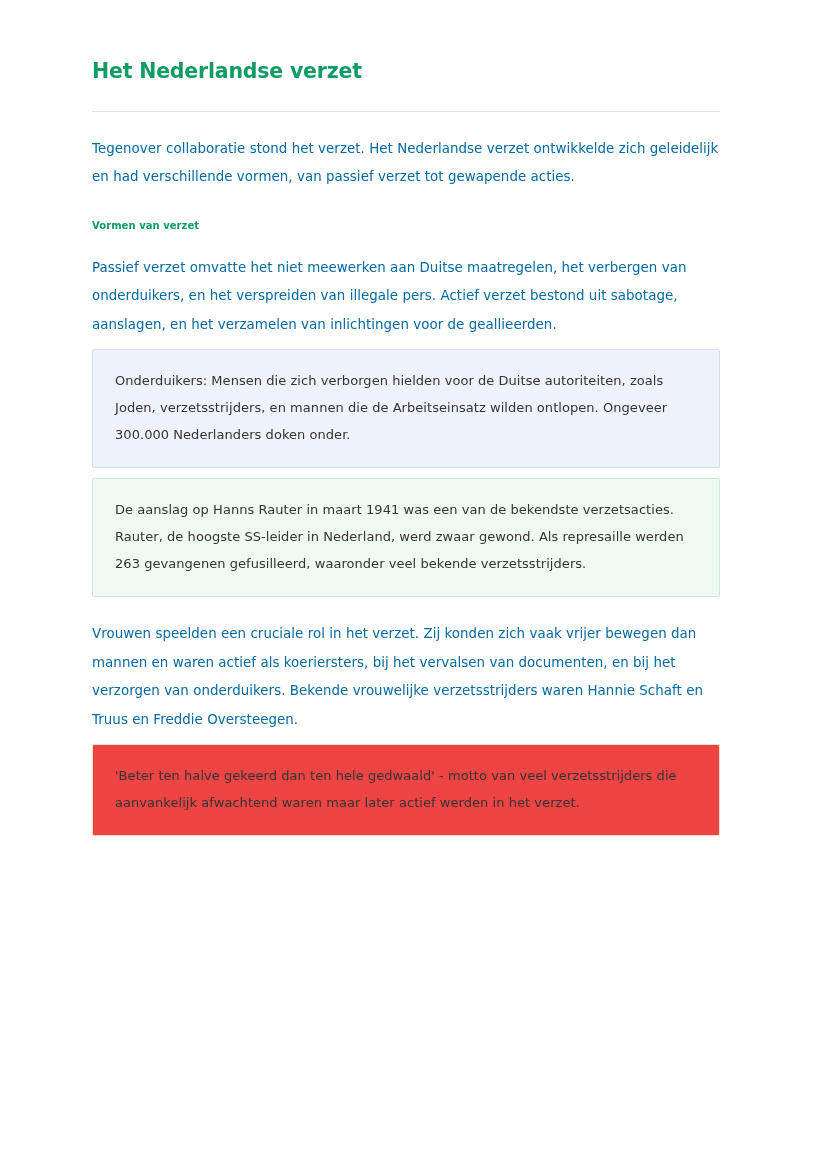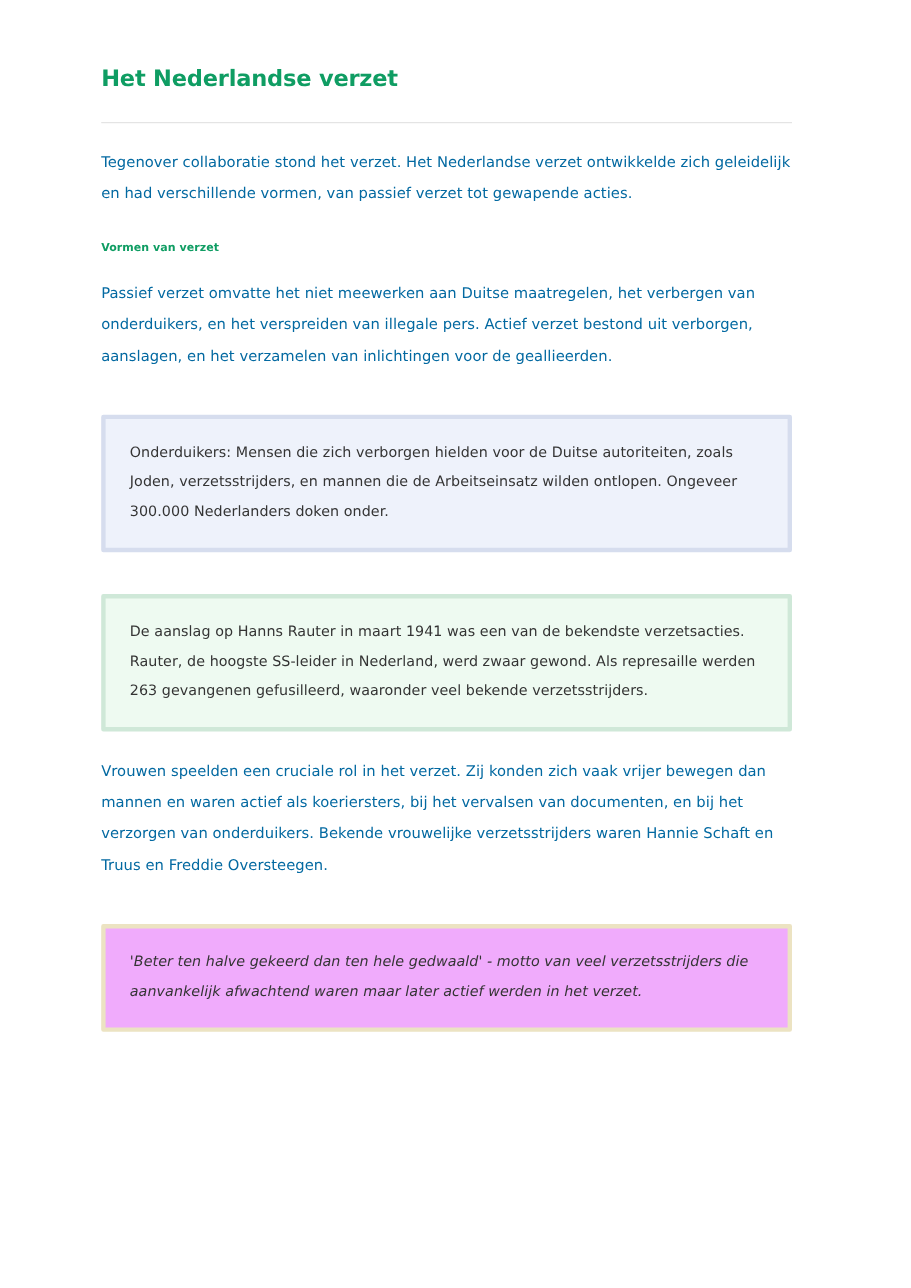--- a/index.html
+++ b/index.html
@@ -43,60 +43,59 @@
   }
   h2.section-heading {
     font-size: 10px;
     font-weight: bold;
     color: #0f9d63;
     margin: 28px 0 0 0;
     letter-spacing: 0.05px;
   }
   .callout {
     box-sizing: border-box;
-    margin-top: 38px;
+    margin-top: 10px;
     padding: 17px 22px 19px 22px;
-    border: 4px solid #a16207;
+    border: 1px solid #a16207;
     border-radius: 2px;
   }
   .callout p {
     margin: 0;
     font-size: 13px;
     line-height: 27px;
     color: #343434;
     letter-spacing: 0.05px;
   }
   .callout-info {
     background: #eef2fb;
     border-color: #d6ddee;
   }
   .callout-success {
     background: #eefaf1;
     border-color: #cfe8d8;
   }
   .callout-warning {
-    background: #f0abfc;
+    background: #ef4444;
     border-color: #ece3c2;
-    font-style: italic;
   }
 </style>
 </head>
 <body>
 
 <div class="page">
 
   <h1 class="doc-title">Het Nederlandse verzet</h1>
 
   <hr class="title-rule">
 
   <p class="body-text">Tegenover collaboratie stond het verzet. Het Nederlandse verzet ontwikkelde zich geleidelijk en had verschillende vormen, van passief verzet tot gewapende acties.</p>
 
   <h2 class="section-heading">Vormen van verzet</h2>
 
-  <p class="body-text">Passief verzet omvatte het niet meewerken aan Duitse maatregelen, het verbergen van onderduikers, en het verspreiden van illegale pers. Actief verzet bestond uit verborgen, aanslagen, en het verzamelen van inlichtingen voor de geallieerden.</p>
+  <p class="body-text">Passief verzet omvatte het niet meewerken aan Duitse maatregelen, het verbergen van onderduikers, en het verspreiden van illegale pers. Actief verzet bestond uit sabotage, aanslagen, en het verzamelen van inlichtingen voor de geallieerden.</p>
 
   <div class="callout callout-info">
     <p>Onderduikers: Mensen die zich verborgen hielden voor de Duitse autoriteiten, zoals Joden, verzetsstrijders, en mannen die de Arbeitseinsatz wilden ontlopen. Ongeveer 300.000 Nederlanders doken onder.</p>
   </div>
 
 
   <div class="callout callout-success">
     <p>De aanslag op Hanns Rauter in maart 1941 was een van de bekendste verzetsacties. Rauter, de hoogste SS-leider in Nederland, werd zwaar gewond. Als represaille werden 263 gevangenen gefusilleerd, waaronder veel bekende verzetsstrijders.</p>
   </div>
 

